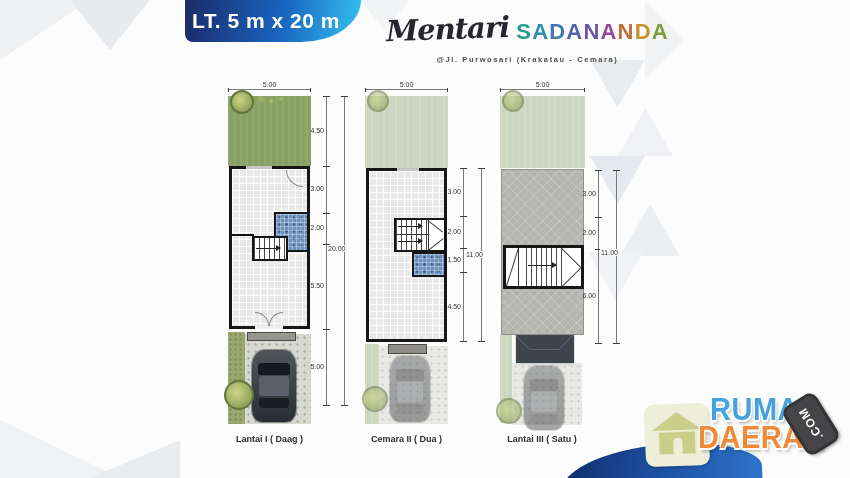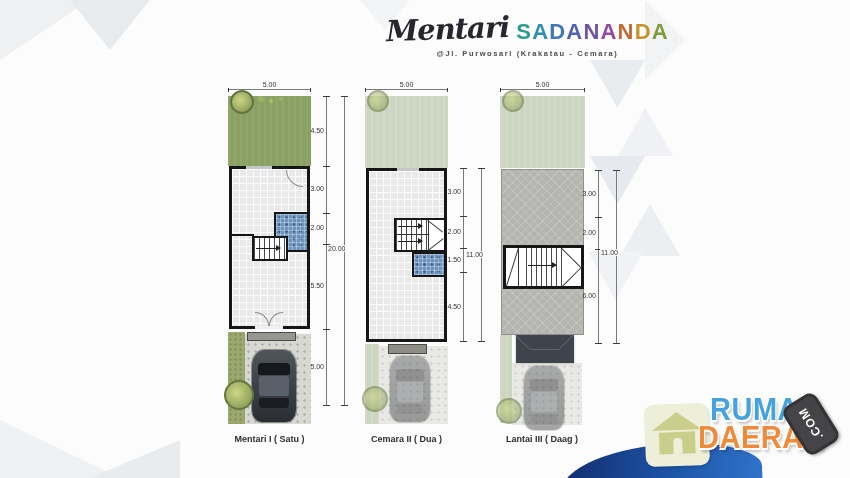--- a/index.html
+++ b/index.html
@@ -11,21 +11,21 @@
          background:linear-gradient(100deg,#1c2a68 0%,#1865c0 55%,#35c3f0 100%);
          border-radius:0 0 60px 8px / 0 0 42px 8px;
          display:flex;align-items:center;justify-content:center;
          color:#fff;font-weight:bold;font-size:21px;letter-spacing:.5px;
          padding-right:14px;box-sizing:border-box;}
   .brand{position:absolute;left:390px;top:12px;width:275px;text-align:center;}
   .brand-line{display:flex;align-items:baseline;justify-content:center;gap:7px;}
   .brand-script{font-family:"DejaVu Serif",serif;font-style:italic;font-weight:bold;
                 font-size:29px;color:#26262e;letter-spacing:-1px;display:inline-block;transform:rotate(-2deg);}
   .brand-caps{font-weight:bold;font-size:22px;letter-spacing:1.2px;}
-  .brand-address{margin-top:3px;font-size:7.5px;letter-spacing:1.6px;color:#4c4c4c;font-weight:bold;}
+  .brand-address{margin-top:9px;font-size:7.5px;letter-spacing:1.6px;color:#4c4c4c;font-weight:bold;}
   
   .plan{position:absolute;}
   .dim-v{position:absolute;width:1px;background:#7a7a7a;}
   .dim-h{position:absolute;height:1px;background:#7a7a7a;}
   .tick-h{position:absolute;width:7px;height:1px;background:#3c3c3c;}
   .tick-v{position:absolute;width:1px;height:6px;background:#3c3c3c;}
   .dim-label{position:absolute;font-size:7px;color:#333;line-height:1;white-space:nowrap;}
   .plan-label{position:absolute;font-weight:bold;font-size:9px;color:#2e2e2e;text-align:center;}
   .tiles{background-color:#e9e9e9;
          background-image:linear-gradient(rgba(255,255,255,.85) 1px,transparent 1px),
@@ -110,20 +110,23 @@
     <div class="tri" style="left:590px;top:60px;width:55px;height:48px;background:#e9ecef;clip-path:polygon(0 0,100% 0,50% 100%)"></div>
     <div class="tri" style="left:618px;top:108px;width:55px;height:48px;background:#eff1f4;clip-path:polygon(50% 0,100% 100%,0 100%)"></div>
     <div class="tri" style="left:590px;top:156px;width:55px;height:48px;background:#e6e9ed;clip-path:polygon(0 0,100% 0,50% 100%)"></div>
     <div class="tri" style="left:620px;top:204px;width:60px;height:52px;background:#eceff2;clip-path:polygon(50% 0,100% 100%,0 100%)"></div>
     <div class="tri" style="left:588px;top:252px;width:55px;height:48px;background:#f0f2f5;clip-path:polygon(0 0,100% 0,50% 100%)"></div>
     <div class="tri" style="left:645px;top:0;width:40px;height:80px;background:#f1f3f5;clip-path:polygon(0 0,100% 50%,0 100%)"></div>
     <div class="tri" style="left:0;top:420px;width:120px;height:58px;background:#eff1f3;clip-path:polygon(0 0,100% 100%,0 100%)"></div>
     <div class="tri" style="left:90px;top:440px;width:90px;height:38px;background:#e9ecef;clip-path:polygon(0 100%,100% 0,100% 100%)"></div>
   </div>
 
+  <div class="badge">
+    <span>LT. 5 m x 20 m</span>
+  </div>
   <div class="brand">
     <div class="brand-line">
       <span class="brand-script">Mentari</span>
       <span class="brand-caps"><span style="color: rgb(42, 154, 143);">S</span><span style="color: rgb(47, 143, 174);">A</span><span style="color: rgb(62, 118, 182);">D</span><span style="color: rgb(79, 99, 174);">A</span><span style="color: rgb(109, 85, 165);">N</span><span style="color: rgb(148, 72, 155);">A</span><span style="color: rgb(192, 106, 53);">N</span><span style="color: rgb(198, 146, 47);">D</span><span style="color: rgb(127, 156, 60);">A</span></span>
     </div>
     <div class="brand-address">@Jl. Purwosari (Krakatau - Cemara)</div>
   </div>
 
   <div class="plan" style="left:228px;top:82px;width:130px;height:370px">
     <div class="dim-h" style="left:0;top:7px;width:83px"></div>
@@ -167,21 +170,21 @@
     <div class="dim-label" style="left:74px;top:45px;width:22px;text-align:right">4.50</div>
     <div class="dim-label" style="left:74px;top:103px;width:22px;text-align:right">3.00</div>
     <div class="dim-label" style="left:74px;top:142px;width:22px;text-align:right">2.00</div>
     <div class="dim-label" style="left:74px;top:200px;width:22px;text-align:right">5.50</div>
     <div class="dim-label" style="left:74px;top:281px;width:22px;text-align:right">5.00</div>
     <div class="dim-v" style="left:116px;top:14px;height:310px"></div>
     <div class="tick-h" style="left:113px;top:14px"></div>
     <div class="tick-h" style="left:113px;top:323px"></div>
     <div class="dim-label" style="left:99px;top:163px;background:rgba(252,252,253,.95);padding:0 1px">20.00</div>
 
-    <div class="plan-label" style="left:0;top:352px;width:83px">Mentari I ( Satu )</div>
+    <div class="plan-label" style="left:0;top:352px;width:83px">Lantai I ( Daag )</div>
   </div>
 
   <div class="plan" style="left:365px;top:82px;width:130px;height:370px">
     <div class="dim-h" style="left:0;top:7px;width:83px"></div>
     <div class="tick-v" style="left:0;top:4px"></div>
     <div class="tick-v" style="left:82px;top:4px"></div>
     <div class="dim-label" style="left:0;top:-1px;width:83px;text-align:center;background:#fcfcfd">5.00</div>
 
     <div class="grass-faded" style="left:0;top:14px;width:83px;height:72px"></div>
     <div class="tree faded2" style="left:2px;top:8px;width:22px;height:22px"></div>
@@ -268,21 +271,21 @@
     <div class="tick-h" style="left:97px;top:167px"></div>
     <div class="tick-h" style="left:97px;top:261px"></div>
     <div class="dim-label" style="left:76px;top:108px;width:22px;text-align:right">3.00</div>
     <div class="dim-label" style="left:76px;top:147px;width:22px;text-align:right">2.00</div>
     <div class="dim-label" style="left:76px;top:210px;width:22px;text-align:right">6.00</div>
     <div class="dim-v" style="left:118px;top:88px;height:174px"></div>
     <div class="tick-h" style="left:115px;top:88px"></div>
     <div class="tick-h" style="left:115px;top:261px"></div>
     <div class="dim-label" style="left:102px;top:167px;background:rgba(252,252,253,.95);padding:0 1px">11.00</div>
 
-    <div class="plan-label" style="left:0;top:352px;width:88px">Lantai III ( Daag )</div>
+    <div class="plan-label" style="left:0;top:352px;width:88px">Lantai III ( Satu )</div>
   </div>
 
   <div class="wave"></div>
   <div class="logo">
     <div class="house-badge">
       <div class="house-roof"></div>
       <div class="house-body"></div>
       <div class="house-door"></div>
     </div>
     <div class="logo-word logo-rumah">RUMAH</div>

